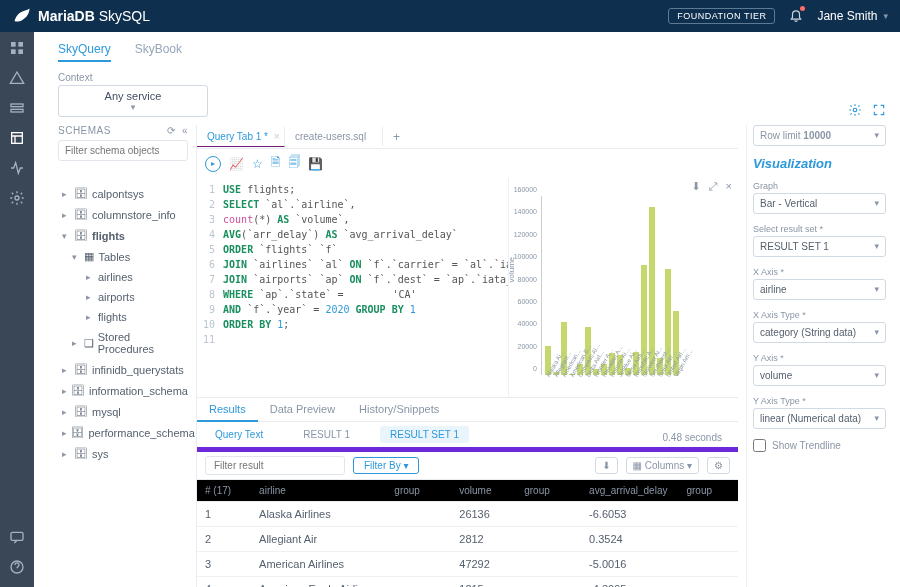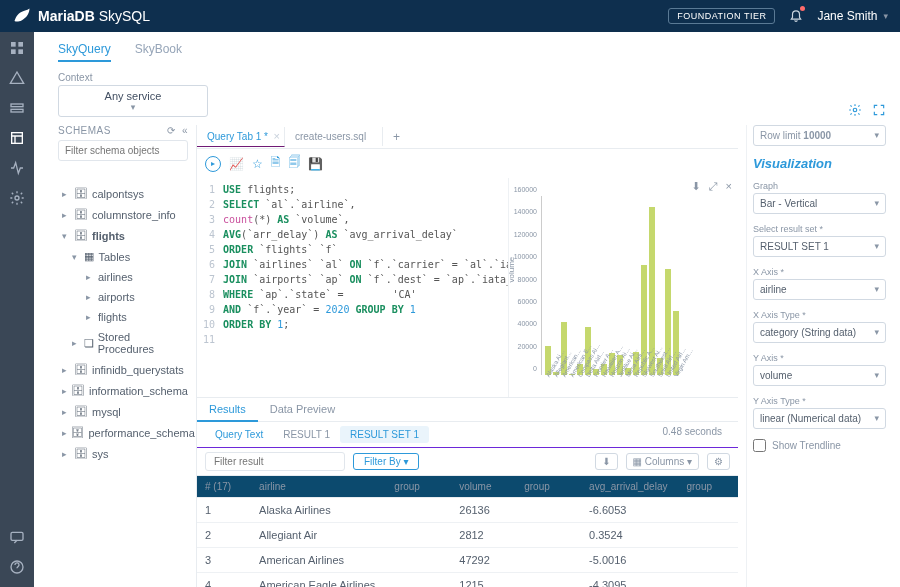--- a/index.html
+++ b/index.html
@@ -58,32 +58,32 @@
 .bar { width: 6px; background: #c5d86d; }
 .y-axis { position: absolute; left: 32px; top: 18px; bottom: 22px; border-left: 1px solid #ccc; }
 .y-label { position: absolute; left: 2px; top: 50%; transform: rotate(-90deg) translateX(10px); transform-origin: left; font-size: 8px; color: #8a96a6; }
 .y-ticks { position: absolute; left: 0; top: 18px; bottom: 22px; width: 30px; }
 .y-tick { position: absolute; right: 2px; font-size: 7px; color: #8a96a6; transform: translateY(-50%); }
 .x-labels { position: absolute; left: 36px; right: 6px; bottom: 0; height: 22px; display: flex; }
 .x-label { width: 8px; font-size: 6px; color: #8a96a6; transform: rotate(-60deg); transform-origin: top left; white-space: nowrap; }
 .results-tabs-row { display: flex; border-bottom: 1px solid #e8ecf0; }
 .result-tab { padding: 5px 12px; font-size: 11px; color: #8a96a6; cursor: pointer; }
 .result-tab.active { color: #2d99da; border-bottom: 2px solid #2d99da; margin-bottom: -1px; font-weight: 500; }
-.result-subtabs-row { display: flex; align-items: flex-start; padding: 4px 8px; border-bottom: 1px solid #6d28d9; }
+.result-subtabs-row { display: flex; align-items: flex-end; padding: 4px 8px; border-bottom: 5px solid #6d28d9; gap: 20px; }
 .result-subtab { padding: 3px 10px; font-size: 10px; color: #8a96a6; border-radius: 3px; cursor: pointer; }
 .result-subtab.active { background: #eaf4fb; color: #2d99da; }
 .subtab-spacer { flex: 1; }
 .duration { font-size: 10px; color: #8a96a6; margin-right: 8px; }
 .filter-row { display: flex; align-items: center; padding: 4px 8px; gap: 8px; border-bottom: 1px solid #e8ecf0; }
 .filter-input { border: 1px solid #e1e6ec; border-radius: 3px; padding: 3px 8px; font-size: 10px; color: #8a96a6; width: 140px; }
 .filter-btn { border: 1px solid #2d99da; color: #2d99da; border-radius: 3px; padding: 2px 10px; font-size: 10px; cursor: pointer; }
 .fr-spacer { flex: 1; }
 .icon-btn { border: 1px solid #d1d9e2; border-radius: 3px; padding: 2px 6px; font-size: 10px; cursor: pointer; color: #8a96a6; }
 table.results { width: 100%; border-collapse: collapse; font-size: 11px; table-layout: fixed; }
-table.results th { text-align: left; font-weight: 400; font-size: 10px; color: #8a96a6; padding: 5px 8px; background: #0c4a6e; border-bottom: 1px solid #e8ecf0; margin-top: 14px; }
+table.results th { text-align: left; font-weight: 400; font-size: 10px; color: #8a96a6; padding: 5px 8px; background: #000000; border-bottom: 1px solid #e8ecf0; margin-top: 14px; }
 table.results td { padding: 6px 8px; border-bottom: 1px solid #eef1f4; color: #55606e; }
 .results-scroll { overflow-y: auto; flex: 1; min-height: 0; }
 .right-panel { width: 140px; flex-shrink: 0; padding-left: 6px; border-left: 1px solid #eef1f4; }
 .rowlimit { border: 1px solid #d1d9e2; border-radius: 3px; padding: 4px 6px; font-size: 10px; color: #8a96a6; display: flex; justify-content: space-between; cursor: pointer; margin-bottom: 10px; }
 .viz-title { color: #2d99da; font-size: 13px; font-style: italic; font-weight: 600; margin-bottom: 10px; }
 .form-label { font-size: 9px; color: #8a96a6; margin-top: 10px; }
 .form-select { width: 100%; border: 1px solid #d1d9e2; border-radius: 3px; padding: 4px 6px; font-size: 10px; color: #55606e; display: flex; justify-content: space-between; cursor: pointer; margin-top: 2px; }
 .form-check { margin-top: 10px; font-size: 10px; color: #8a96a6; display: flex; align-items: center; gap: 6px; }
 .caret { font-size: 9px; color: #8a96a6; }
 col.c-idx { width: 10%; }
@@ -341,20 +341,21 @@
                 <div class="x-label">Southwest…</div>
                 <div class="x-label">Spirit Airl…</div>
                 <div class="x-label">United Airl…</div>
                 <div class="x-label">Virgin Am…</div>
               </div>
           </div>
         </div>
         <div class="results-tabs-row">
           <div class="result-tab active">Results</div>
           <div class="result-tab">Data Preview</div>
+          <div class="result-tab">History/Snippets</div>
         </div>
         <div class="result-subtabs-row">
           <div class="result-subtab" style="color:#2d99da">Query Text</div>
           <div class="result-subtab">RESULT 1</div>
           <div class="result-subtab active">RESULT SET 1</div>
           <div class="subtab-spacer"></div>
           <div class="duration">0.48 seconds</div>
         </div>
         <div class="filter-row">
           <input class="filter-input" placeholder="Filter result" style="">

